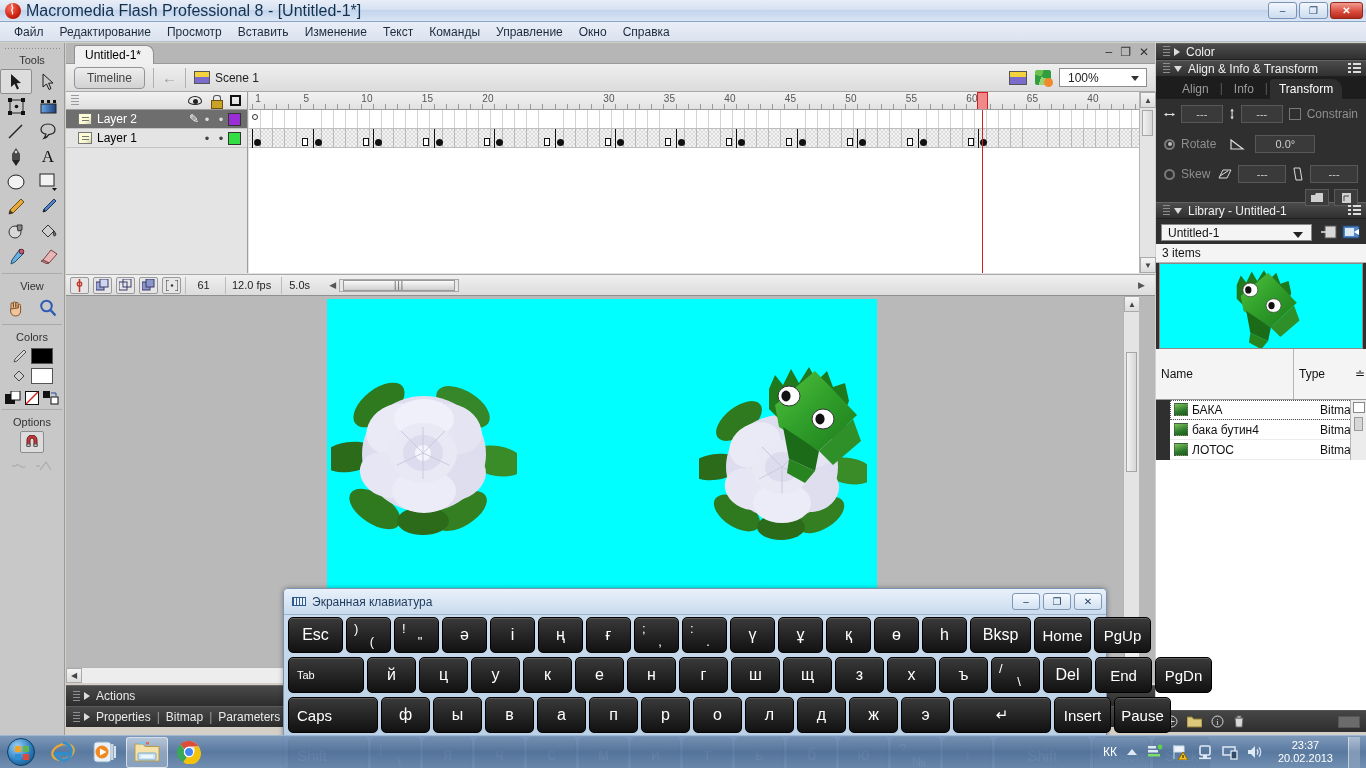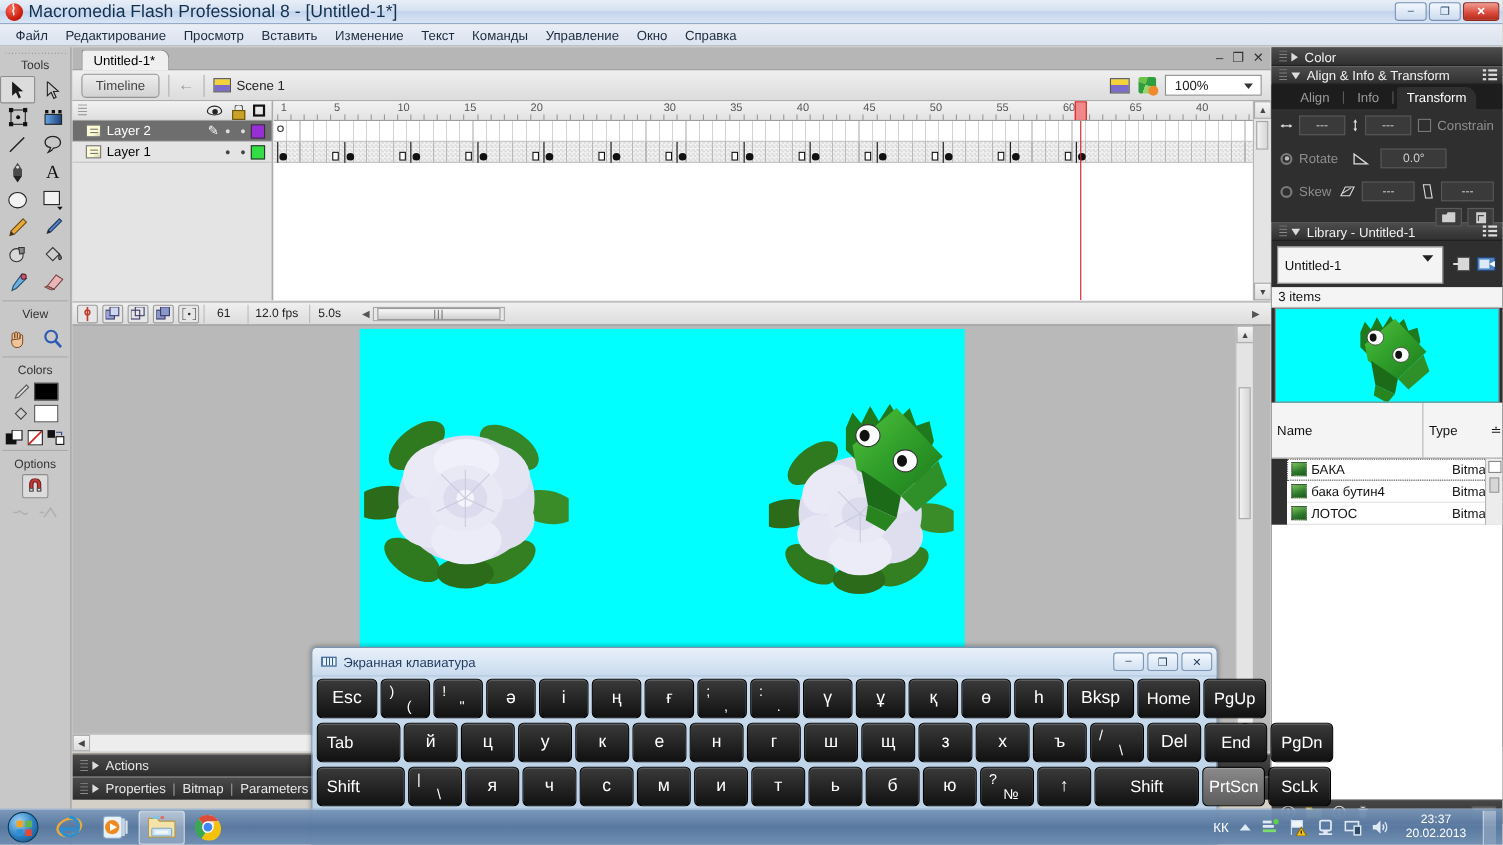--- a/index.html
+++ b/index.html
@@ -234,21 +234,21 @@
   .ptab { padding:3px 9px 3px; font-size:12px; color:#9a9a9a; }
   .ptab.active { color:#fff; background:#2f2f2f; border-radius:3px 10px 0 0; }
   .tsep { color:#5a5a5a; padding:0 2px; align-self:center; }
   .trow { display:flex; align-items:center; gap:6px; padding:6px 8px; }
   .tinput { width:60px;height:18px;background:#3a3a3a;border:1px solid #585858;
      color:#cfcfcf;font-size:11px; display:flex;align-items:center;justify-content:center; }
   .tlabel { color:#8e8e8e; font-size:12px; }
   .radio { width:11px;height:11px;border-radius:50%;border:2px solid #7a7a7a; flex:none;}
   .radio.on:after{content:"";display:block;width:4px;height:4px;margin:1.5px;border-radius:50%;background:#bbb;}
   .checkbox { width:12px;height:12px;border:1px solid #777; background:#2f2f2f; flex:none;}
-  .libsel { margin:5px 5px 3px; height:34px; background:#f4f4f4; border:1px solid #888;
+  .libsel { margin:5px 5px 3px; height:17px; background:#f4f4f4; border:1px solid #888;
      display:flex;align-items:center;padding-left:6px;font-size:12px;color:#111;position:relative; }
   .libsel:after{content:"";position:absolute;right:8px;top:7px;border-left:5px solid transparent;
      border-right:5px solid transparent;border-top:6px solid #222;}
   .libcount { background:#f4f4f4; color:#111; font-size:12px; padding:2px 6px;
      border-bottom:1px solid #b5b5b5; }
   #libpreview { height:86px; background:#00ffff; border:1px solid #8a8a8a; margin:0 3px; position:relative; overflow:hidden;}
   .libcols { display:flex; background:#f4f4f4; color:#111; font-size:12px;
      border-bottom:1px solid #9a9a9a; }
   .libcols div { padding:18px 5px; }
   .librow { display:flex; align-items:center; background:#fff; color:#111; font-size:12px;
@@ -277,21 +277,21 @@
      background:linear-gradient(to bottom,#3a3a3a,#111);
      border:1px solid #000; border-radius:5px; color:#fff;
      display:flex; align-items:center; justify-content:center;
      height:36px; font-size:16px; flex:0 0 auto;
      box-shadow: inset 0 1px 0 rgba(255,255,255,.18);
   }
   .key.w1 { width:45px; }
   .key.esc { width:55px; }
   .key.bksp { width:61px; }
   .key.nav { width:57px; font-size:15px; }
-  .key.tab { width:76px; justify-content:flex-start; padding-left:8px; font-size:15px;}
+  .key.tab { width:76px; justify-content:flex-start; padding-left:8px; font-size:11px;}
   .key.caps { width:90px; justify-content:flex-start; padding-left:8px; font-size:15px;}
   .key.shiftL { width:80px; justify-content:flex-start; padding-left:8px; font-size:15px;}
   .key.shiftR { width:95px; justify-content:center; font-size:15px;}
   .key.enter { width:98px; font-size:15px; }
   .key.sp { width:49px; }
   .key.lit { background:linear-gradient(to bottom,#8a8a8a,#5c5c5c); }
   .key .dual { display:flex; flex-direction:column; align-items:flex-start;
      justify-content:center; line-height:1.0; width:100%; padding-left:7px; font-size:13px;}
   .key .dual .top { align-self:flex-start; }
   .key .dual .bot { align-self:center; }
@@ -1122,20 +1122,37 @@
           <span class="dual">
             <span class="top">/</span>
             <span class="bot">\</span>
           </span>
         </div>
         <div class="key sp">Del</div>
         <div class="key nav">End</div>
         <div class="key nav">PgDn</div>
       </div>
       <div class="krow">
+        <div class="key caps">Caps</div>
+        <div class="key sp">ф</div>
+        <div class="key sp">ы</div>
+        <div class="key sp">в</div>
+        <div class="key sp">а</div>
+        <div class="key sp">п</div>
+        <div class="key sp">р</div>
+        <div class="key sp">о</div>
+        <div class="key sp">л</div>
+        <div class="key sp">д</div>
+        <div class="key sp">ж</div>
+        <div class="key sp">э</div>
+        <div class="key enter">↵</div>
+        <div class="key nav">Insert</div>
+        <div class="key nav">Pause</div>
+      </div>
+      <div class="krow">
         <div class="key shiftL">Shift</div>
         <div class="key sp">
           <span class="dual">
             <span class="top">|</span>
             <span class="bot">\</span>
           </span>
         </div>
         <div class="key sp">я</div>
         <div class="key sp">ч</div>
         <div class="key sp">с</div>

